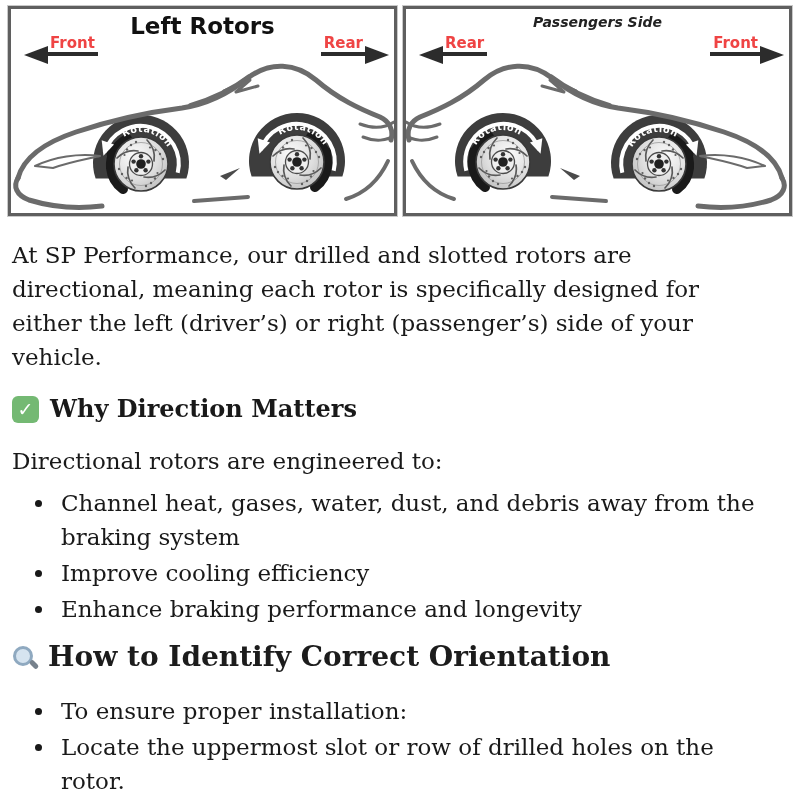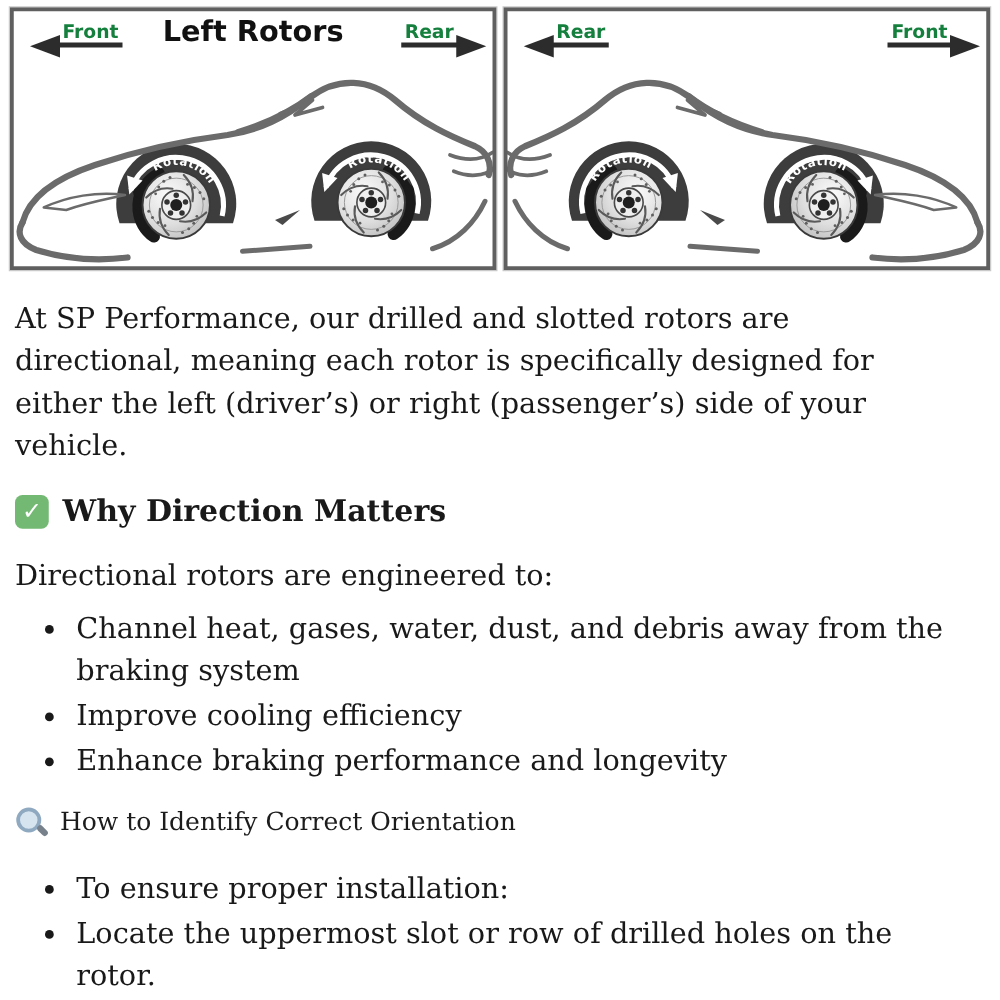--- a/index.html
+++ b/index.html
@@ -5,34 +5,34 @@
   html,body{margin:0;padding:0;background:#ffffff;width:800px;height:800px;overflow:hidden;}
   body{font-family:"DejaVu Serif",serif;color:#191919;}
 
   
   .diagram{position:relative;margin:6px 8px 0 8px;height:210px;display:flex;gap:6px;}
   .cars-svg{position:absolute;left:0;top:0;width:100%;height:100%;z-index:1;}
   .panel{position:relative;flex:1 1 0;border:3px solid #5f5f5f;box-shadow:0 0 0 1px #c9c9c9;z-index:2;background:transparent;}
   .titles{text-align:center;padding-top:5px;font-family:"DejaVu Sans",sans-serif;}
   .panel-title{font-weight:bold;font-size:23px;line-height:24px;color:#111;}
   .panel-subtitle{font-weight:bold;font-style:italic;font-size:14px;color:#222;}
-  .dir{position:absolute;top:8px;font-family:"DejaVu Sans",sans-serif;font-weight:bold;font-size:15px;color:#15803d;
+  .dir{position:absolute;top:26px;font-family:"DejaVu Sans",sans-serif;font-weight:bold;font-size:15px;color:#ef4444;
        border-bottom:4px solid #2c2c2c;padding:0 3px 0 3px;line-height:17px;}
   .dir-left{left:36px;}
   .dir-right{right:28px;}
   .tri{position:absolute;width:0;height:0;border-top:9px solid transparent;border-bottom:9px solid transparent;}
   .tri-left{left:-23px;bottom:-12px;border-right:24px solid #2c2c2c;}
   .tri-right{right:-23px;bottom:-12px;border-left:24px solid #2c2c2c;}
   .rot-text{fill:#ffffff;font-family:"DejaVu Sans",sans-serif;font-weight:bold;font-size:9.5px;letter-spacing:0.6px;text-anchor:middle;}
 
   
   .content{padding:12px 34px 0 12px;font-size:23px;line-height:34px;}
   .intro{margin:10px 0 18px 0;max-width:748px;}
   .h1{display:flex;align-items:center;gap:11px;font-weight:bold;font-size:24px;margin:0 0 18px 0;}
-  .h2{display:flex;align-items:center;gap:9px;font-weight:normal;font-size:20px;margin:4px 0 20px 0;color:#1c1c1c;}
+  .h2{display:flex;align-items:center;gap:9px;font-weight:bold;font-size:28px;margin:4px 0 20px 0;color:#1c1c1c;}
   .lead{margin:0 0 8px 0;}
   ul{margin:0 0 14px 0;padding-left:44px;list-style:disc;}
   li{padding-left:5px;margin:2px 0;max-width:700px;}
   ul.last{margin-bottom:0;}
 
   .check{flex:none;width:27px;height:27px;background:#74b973;border-radius:6px;display:flex;align-items:center;justify-content:center;
          color:#fff;font-family:"DejaVu Sans",sans-serif;font-weight:bold;font-size:19px;line-height:27px;}
   .mag{flex:none;position:relative;width:27px;height:27px;}
   .mag-lens{position:absolute;left:1px;top:2px;width:14px;height:14px;border:3.5px solid #8fa9c0;background:#d6e4f0;border-radius:50%;}
   .mag-handle{position:absolute;left:17px;top:18px;width:10px;height:5px;background:#76818c;border-radius:2.5px;transform:rotate(45deg);}
@@ -141,20 +141,21 @@
       <span class="tri tri-right"></span>
     </div>
   </div>
 
   <div class="panel">
     <div class="dir dir-left">
       <span class="tri tri-left"></span>
       <span>Rear</span>
     </div>
     <div class="titles">
+      <div class="panel-subtitle">Passengers Side</div>
     </div>
     <div class="dir dir-right">
       <span>Front</span>
       <span class="tri tri-right"></span>
     </div>
   </div>
 </div>
 
 <div class="content">
   <p class="intro">At SP Performance, our drilled and slotted rotors are directional, meaning each rotor is specifically designed for either the left (driver’s) or right (passenger’s) side of your vehicle.</p>

